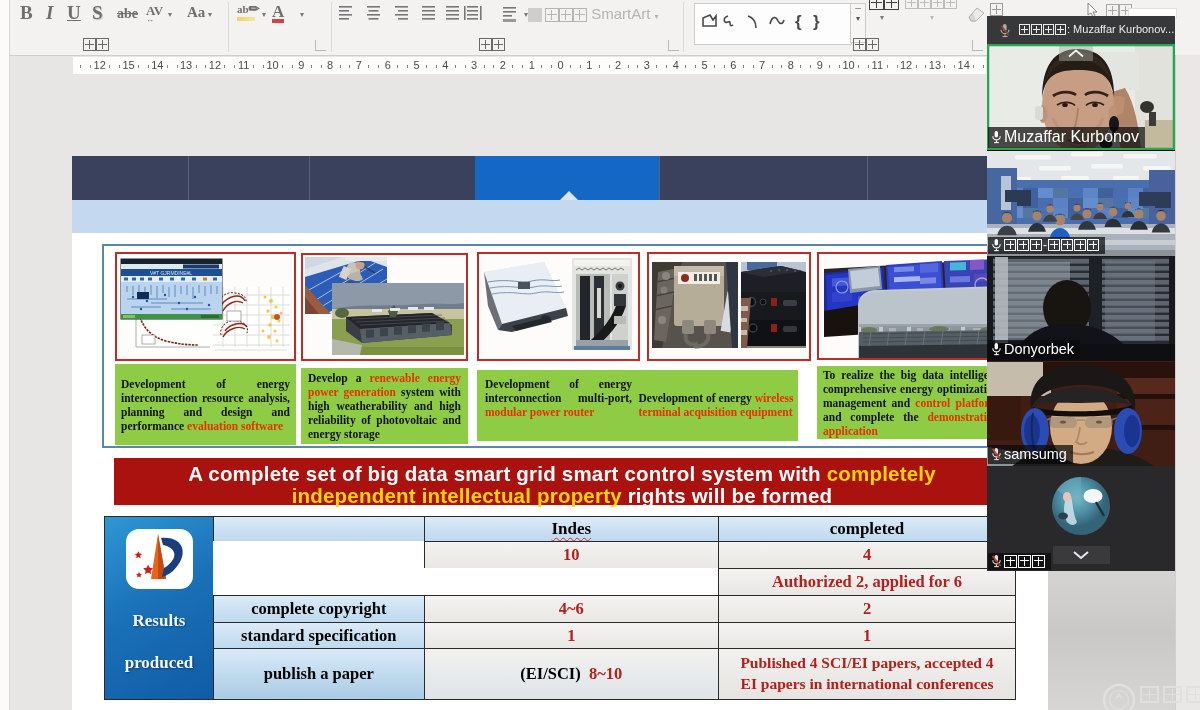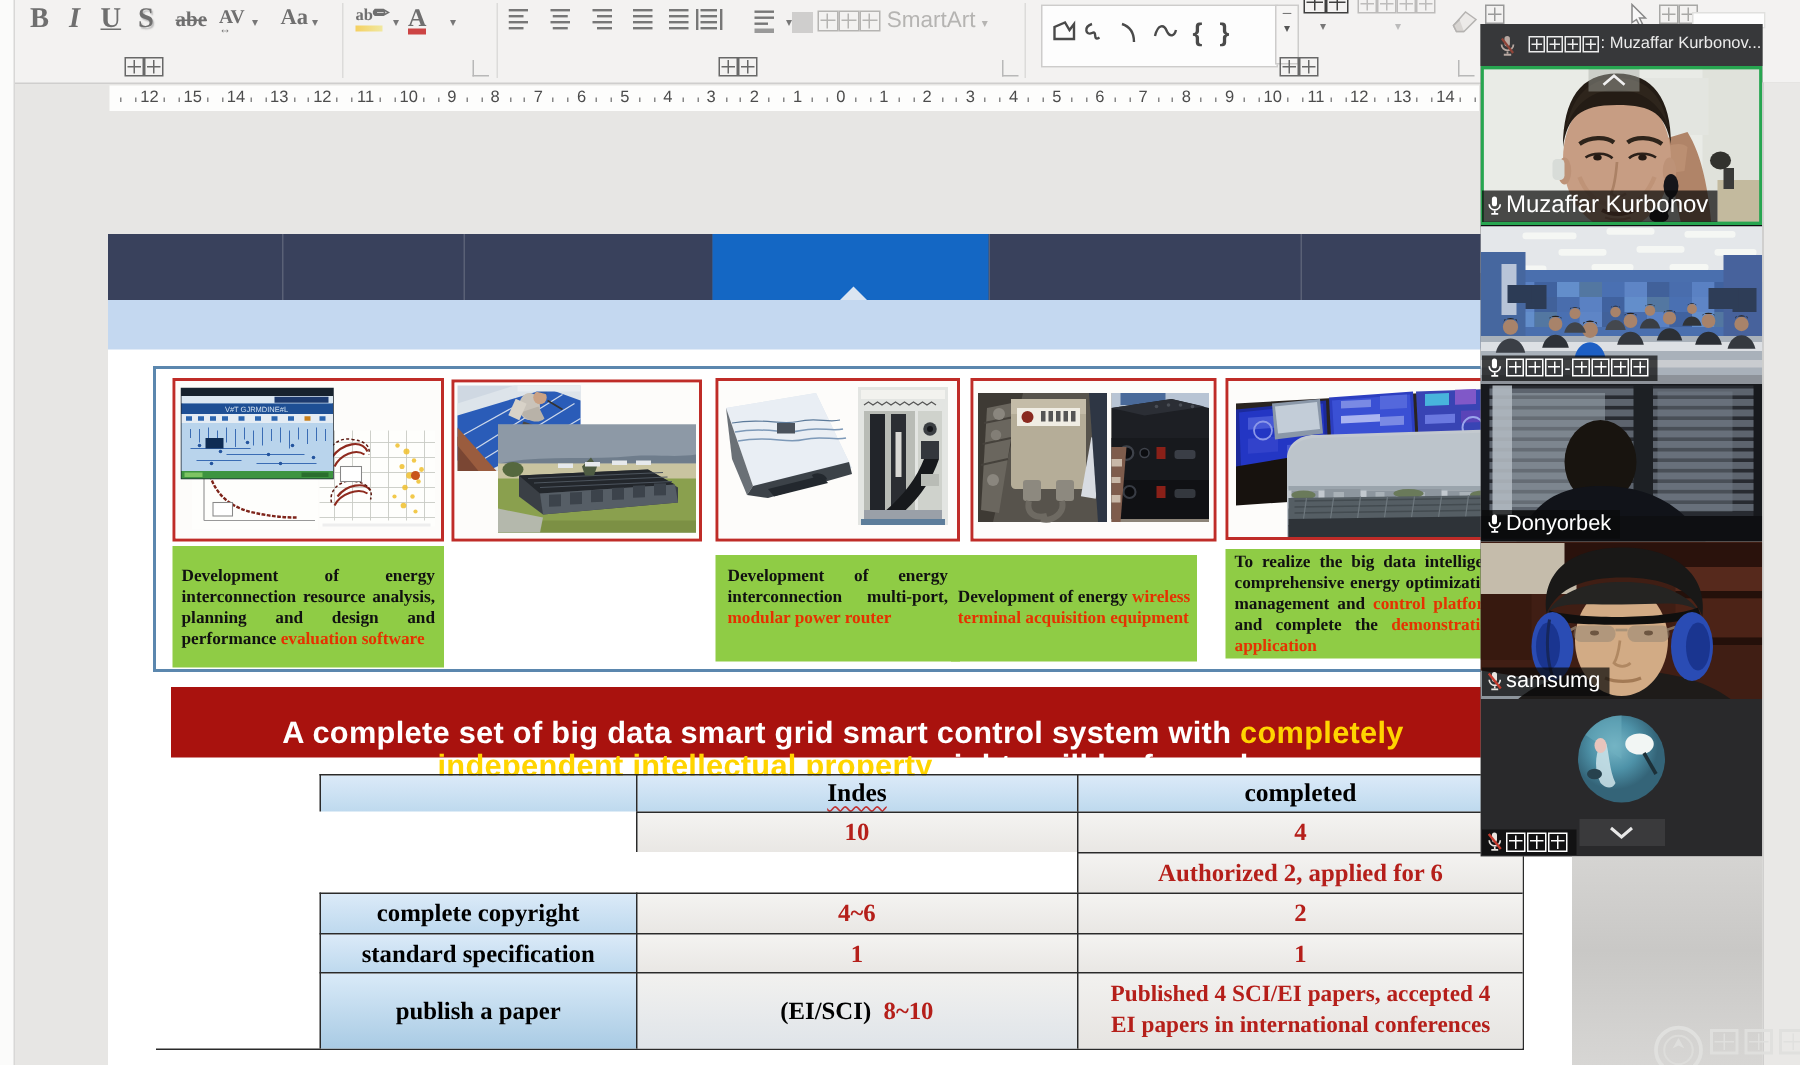--- a/index.html
+++ b/index.html
@@ -35,21 +35,21 @@
 
   #bluebox{left:30px;top:88px;width:908px;height:204px;border:2px solid #5b87ae;background:#fff;box-sizing:border-box;}
 
   .redbox{position:absolute;border:2px solid #bf2c28;background:#fffdfb;box-sizing:border-box;}
   .greenbox{position:absolute;background:#8fcc45;color:#111;
      font-family:"Liberation Serif",serif;font-weight:bold;font-size:11.5px;line-height:14px;
      text-align:justify;box-sizing:border-box;}
   .greenbox .rd{color:#e53200;}
 
   #banner{left:42px;top:302px;width:896px;height:47px;background:#a9120e;color:#fff;
-     font-weight:bold;font-size:20.5px;text-align:center;line-height:21.5px;padding-top:20px;letter-spacing:0.2px;box-sizing:border-box;}
+     font-weight:bold;font-size:20.5px;text-align:center;line-height:21.5px;padding-top:5px;letter-spacing:0.2px;box-sizing:border-box;}
   #banner .yl{color:#ffd400;}
 
   
   #restable{left:32px;top:360px;width:911px;height:183px;}
   .tcell{position:absolute;border-left:1px solid #2a2a2a;border-top:1px solid #2a2a2a;box-sizing:border-box;
      font-family:"Liberation Serif",serif;font-weight:bold;color:#000;display:flex;align-items:center;justify-content:center;}
   .cblue{background:linear-gradient(#dbeaf8,#bed9ee);}
   .cgray{background:linear-gradient(#f4f3f1,#e9e7e4);}
   .red{color:#b51f1a;}
 
@@ -631,27 +631,44 @@
           <line x1="124" y1="77" x2="122" y2="91"></line>
           <line x1="142" y1="77" x2="140" y2="91"></line>
           <line x1="160" y1="76" x2="158" y2="91"></line>
         </g>
  <polygon points="40,92 184,90 184,104 40,104" fill="#2e3338"></polygon>
 
 </svg>
     </div>
 
   <div class="greenbox" style="left:43px;top:208px;width:181px;height:81px;padding:13px 6px;">Development of energy interconnection resource analysis, planning and design and performance <span class="rd">evaluation software</span></div>
+  <div class="greenbox" style="left:229px;top:212px;width:167px;height:76px;padding:3px 7px;">Develop a <span class="rd">renewable energy power generation</span> system with high weatherability and high reliability of photovoltaic and energy storage</div>
   <div class="greenbox" style="left:405px;top:214px;width:163px;height:71px;padding:7px 8px;">Development of energy interconnection multi-port, <span class="rd">modular power router</span></div>
   <div class="greenbox" style="left:562px;top:214px;width:164px;height:71px;padding:21px 4.5px;">Development of energy <span class="rd">wireless terminal acquisition equipment</span></div>
   <div class="greenbox" style="left:745px;top:210px;width:188px;height:73px;padding:2px 6px;">To realize the big data intelligent comprehensive energy optimization management and <span class="rd">control platform</span> and complete the <span class="rd">demonstration application</span></div>
 
   <div id="banner" class="abs">A complete set of big data smart grid smart control system with <span class="yl">completely<br>independent intellectual property</span> rights will be formed</div>
 
   <div id="restable" class="abs" style="border-right:1px solid #2a2a2a;border-bottom:1px solid #2a2a2a;">
+      <div class="tcell " style="left:0px;top:0px;width:109px;height:182.5px;background:linear-gradient(150deg,#2f97d4 0%,#1a71b8 45%,#0f5ca6 100%);flex-direction:column;justify-content:flex-start;">
+        <div style="margin-top:12px;width:67px;height:60px;background:#fff;border-radius:13px;position:relative;">
+  <svg width="67" height="60" style="position:absolute;left:0;top:0;">
+    <polygon points="32,5 25,50 40,50" fill="#e8641b"></polygon>
+    <polygon points="32,5 32,50 40,50" fill="#c44a14"></polygon>
+    <path d="M35 9 C58 7 64 26 47 42 C41 47 36 48 36 48 L38 39 C50 32 54 20 37 16 Z" fill="#1b3f7d"></path>
+    <g fill="#d11a1a">
+      <path d="M14 22 l1.8 3.6 4 .6 -2.9 2.8 .7 4 -3.6 -1.9 -3.6 1.9 .7 -4 -2.9 -2.8 4 -.6 Z" transform="scale(0.62) translate(6,14)"></path>
+      <path d="M14 22 l1.8 3.6 4 .6 -2.9 2.8 .7 4 -3.6 -1.9 -3.6 1.9 .7 -4 -2.9 -2.8 4 -.6 Z" transform="scale(0.85) translate(12,20)"></path>
+      <path d="M14 22 l1.8 3.6 4 .6 -2.9 2.8 .7 4 -3.6 -1.9 -3.6 1.9 .7 -4 -2.9 -2.8 4 -.6 Z" transform="scale(0.5) translate(12,64)"></path>
+    </g>
+  </svg>
+        </div>
+  <div style="color:#f2f6fb;font-size:17px;margin-top:22px;text-shadow:1px 1px 2px rgba(0,0,0,.4);">Results</div>
+  <div style="color:#f2f6fb;font-size:17px;margin-top:22px;text-shadow:1px 1px 2px rgba(0,0,0,.4);">produced</div>
+      </div>
       <div class="tcell cblue" style="left:109px;top:0px;width:210.60000000000002px;height:25px;"></div>
       <div class="tcell cblue" style="left:319.6px;top:0px;width:294.4px;height:25px;font-size:17px;">
         <span style="text-decoration:underline wavy #c03030 1px;text-underline-offset:3px;">Indes</span>
       </div>
       <div class="tcell cblue" style="left:614px;top:0px;width:297px;height:25px;font-size:17px;">completed</div>
       <div class="tcell cgray" style="left:319.6px;top:25px;width:294.4px;height:27px;font-size:16.5px;">
         <span class="red">10</span>
       </div>
       <div class="tcell cgray" style="left:614px;top:25px;width:297px;height:27px;font-size:16.5px;">
         <span class="red">4</span>
@@ -669,21 +686,21 @@
       <div class="tcell cblue" style="left:109px;top:106.4px;width:210.60000000000002px;height:25.599999999999994px;font-size:16.5px;">standard specification</div>
       <div class="tcell cgray" style="left:319.6px;top:106.4px;width:294.4px;height:25.599999999999994px;font-size:16.5px;">
         <span class="red">1</span>
       </div>
       <div class="tcell cgray" style="left:614px;top:106.4px;width:297px;height:25.599999999999994px;font-size:16.5px;">
         <span class="red">1</span>
       </div>
       <div class="tcell cblue" style="left:109px;top:132px;width:210.60000000000002px;height:50.5px;font-size:16.5px;background:linear-gradient(#d9eaf8,#a9cbe4);">publish a paper</div>
       <div class="tcell cgray" style="left:319.6px;top:132px;width:294.4px;height:50.5px;font-size:16.5px;background:linear-gradient(#f2f1ef,#dfe4e9);">(EI/SCI)&nbsp;&nbsp;<span class="red">8~10</span></div>
       <div class="tcell cgray" style="left:614px;top:132px;width:297px;height:50.5px;font-size:15.5px;background:linear-gradient(#f2f1ef,#e6e4e1);">
-        <span class="red" style="line-height:1.35;text-align:right;">Published 4 SCI/EI papers, accepted 4<br>EI papers in international conferences</span>
+        <span class="red" style="line-height:1.35;text-align:center;">Published 4 SCI/EI papers, accepted 4<br>EI papers in international conferences</span>
       </div>
     </div>
 </div>
 
 <div class="abs" style="left:1128px;top:8px;width:47px;height:9px;background:#fdfdfd;border:1px solid #e0e0de;"></div>
 <div id="panel" class="abs">
     <div id="phead">
   <svg width="12" height="15" viewBox="0 0 11 14" style="position:absolute;left:12px;top:7px;">
         <rect x="3.6" y="1" width="3.4" height="6.5" rx="1.7" fill="#b8a9a2"></rect>
         <path d="M1.8 6.2 a3.7 3.7 0 0 0 7.4 0" stroke="#b8a9a2" stroke-width="1.1" fill="none"></path>

